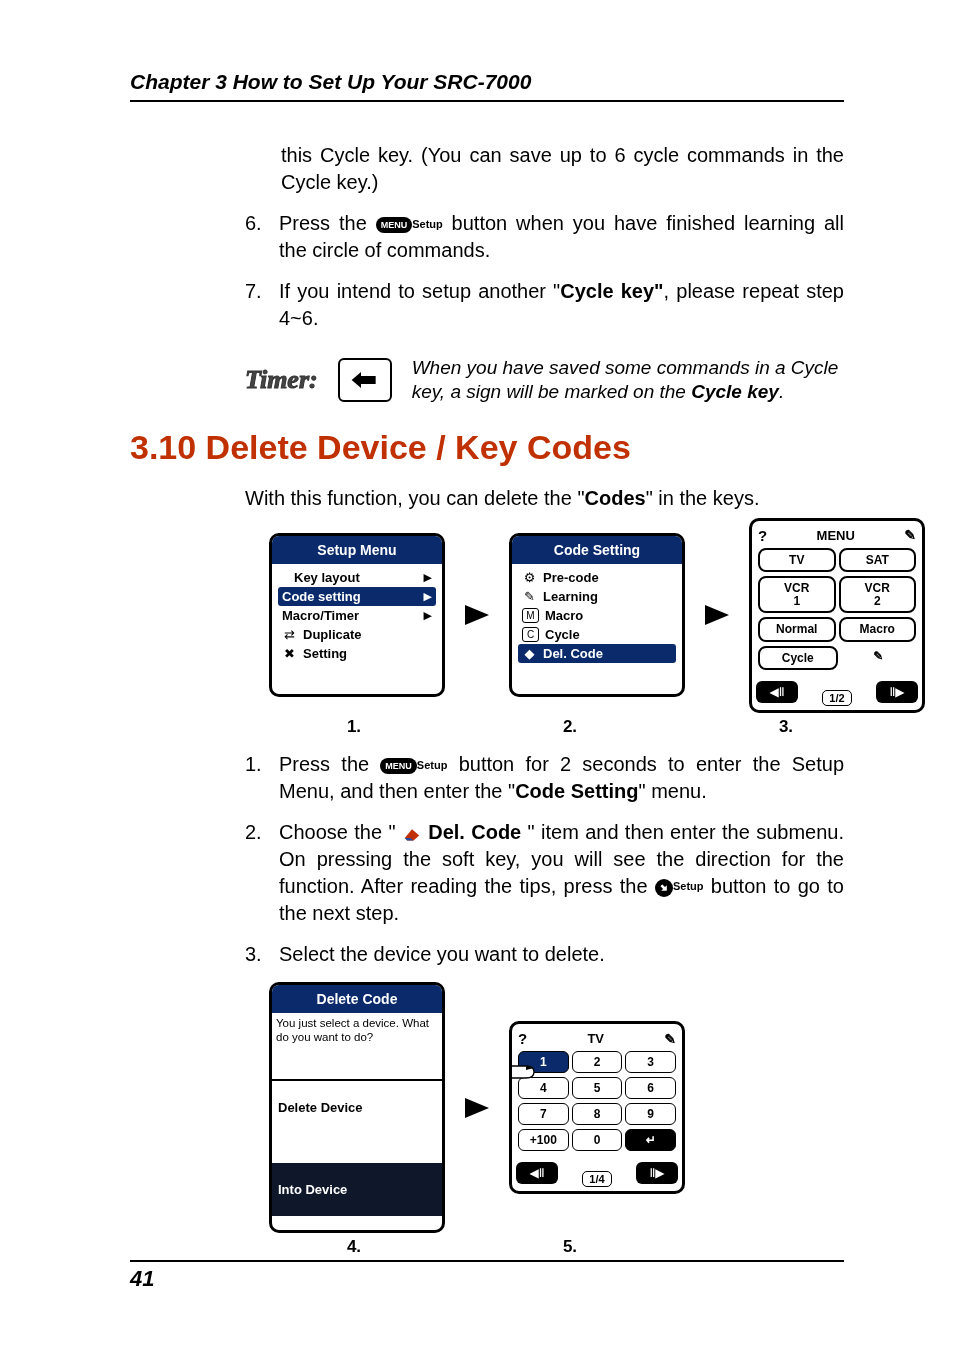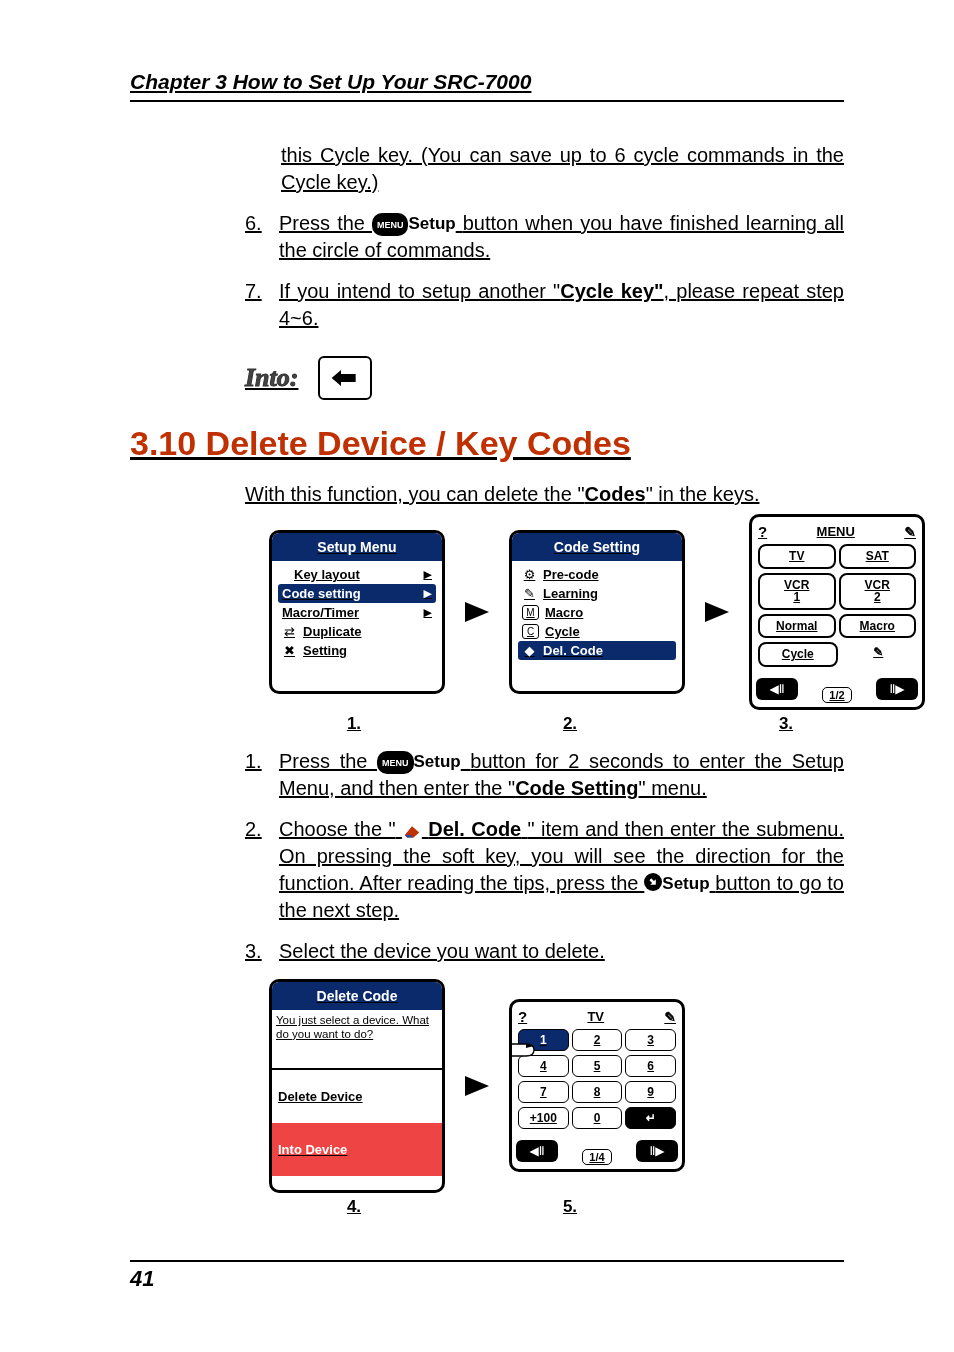--- a/index.html
+++ b/index.html
@@ -8,21 +8,20 @@
     background: #fff;
     font-family: Arial, Helvetica, sans-serif;
     color: #000;
   }
   .page {
     width: 954px;
     min-height: 1352px;
     box-sizing: border-box;
     padding: 70px 110px 60px 130px;
     position: relative;
-    text-decoration: underline;
   }
   .chapter-header {
     font-weight: bold;
     font-style: italic;
     font-size: 21px;
     padding-bottom: 6px;
     border-bottom: 2px solid #000;
     margin-bottom: 40px;
   }
   .body-block {
@@ -214,21 +213,21 @@
     align-items: center;
     background: #000;
     color: #fff;
     border-radius: 10px;
     font-size: 9px;
     font-weight: bold;
     padding: 2px 5px;
     vertical-align: middle;
   }
   .setup-suffix, .enter-suffix {
-    font-size: 17px;
+    font-size: 11px;
     font-weight: bold;
     vertical-align: middle;
   }
   .enter-circ {
     display: inline-flex;
     width: 18px;
     height: 18px;
     background: #000;
     border-radius: 50%;
     align-items: center;
@@ -238,34 +237,35 @@
   .enter-circ::before {
     content: "";
     width: 8px; height: 8px;
     background: #fff;
     clip-path: polygon(50% 0, 100% 50%, 50% 100%, 50% 66%, 0 66%, 0 33%, 50% 33%);
     transform: rotate(45deg);
   }
   .eraser-svg { width: 20px; height: 16px; display:inline-block; vertical-align: middle; }
   .tip-box {
     font-size: 11.5px;
-    padding: 4px 4px 0 4px;
+    padding: 4px 4px 8px 4px;
     min-height: 54px;
     line-height: 1.2;
   }
   .del-opt {
     border-top: 2px solid #000;
     padding: 19px 6px;
     font-weight: bold;
     font-size: 13px;
   }
   .del-opt.sel {
-    background: #ef4444;
+    background: #0f172a;
     color: #fff;
     border-top: none;
+    margin-top: 29px;
   }
   .screens-row-2 {
     display: flex;
     align-items: center;
     gap: 18px;
     margin: 6px 0 4px 24px;
   }
   .captions-row-2 {
     display: flex;
     margin: 2px 0 14px 24px;
@@ -310,25 +310,28 @@
       </li>
       <li>
         <span class="num">7.</span>
         <span class="txt">
           <span>If you intend to setup another "</span><span class="b">Cycle key"</span><span>, please repeat step 4~6.</span>
         </span>
       </li>
     </ol>
 
     <div class="note-row">
-      <div class="note-label">Into:</div>
+      <div class="note-label">Timer:</div>
       <div class="note-key">
         <svg viewBox="0 0 48 32">
           <path d="M4 16 L18 4 L18 10 L40 10 L40 22 L18 22 L18 28 Z" fill="#000"></path>
         </svg>
+      </div>
+      <div class="note-text">
+        <span>When you have saved some commands in a Cycle key, a sign will be marked on the </span><span style="font-weight:bold">Cycle key</span><span>.</span>
       </div>
     </div>
 
   </div>
 
   <div class="section-title">3.10 Delete Device / Key Codes</div>
 
   <div class="body-block">
 
     <p class="lead-para">

